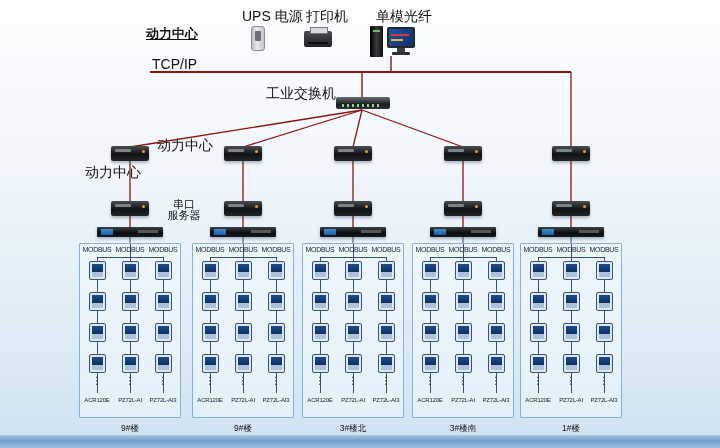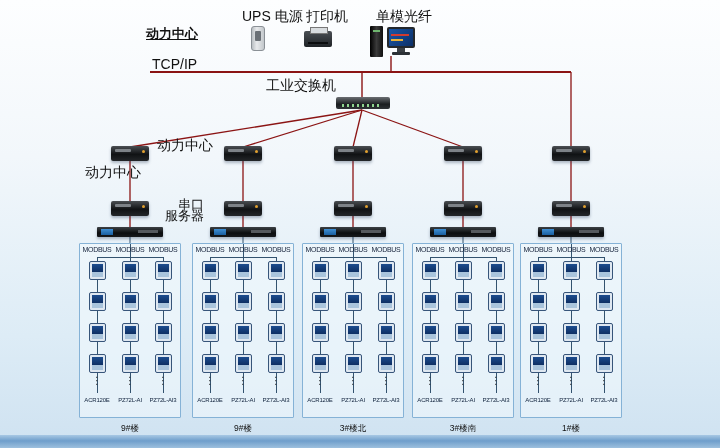--- a/index.html
+++ b/index.html
@@ -55,21 +55,21 @@
   .c1 .wire{top:0;height:149px;}
   .crossbar{position:absolute;left:17px;right:17px;top:13px;height:1px;background:#33536f;}
   .stack{position:absolute;top:17px;left:0;right:0;display:flex;flex-direction:column;gap:12px;align-items:center;z-index:1;}
   .meter{width:17px;height:19px;background:#dfe8f1;border:1px solid #37557a;border-radius:2px;position:relative;}
   .meter::before{content:"";position:absolute;left:2px;right:2px;top:2px;height:8px;background:linear-gradient(180deg,#1c4c8e,#0e2f63);}
   .meter::after{content:"";position:absolute;left:2px;right:2px;bottom:2px;height:5px;background:#a9c4dc;}
   .dots{position:absolute;top:132px;left:0;right:0;text-align:center;font-size:10px;line-height:10px;color:#333;z-index:1;}
   .model{position:absolute;top:153px;left:0;right:0;text-align:center;font-size:6px;letter-spacing:-.2px;color:#10223c;white-space:nowrap;z-index:1;}
   .branch-name{position:absolute;top:283px;left:0;width:102px;text-align:center;font-size:8.5px;color:#111;}
 
-  #serial-lbl{position:absolute;left:164px;top:199px;width:40px;text-align:right;font-size:13px;line-height:11px;color:#111;}
+  #serial-lbl{position:absolute;left:164px;top:199px;width:40px;text-align:center;font-size:11px;line-height:11px;color:#111;}
   #bottom-bar{position:absolute;left:0;right:0;bottom:0;height:13px;
     background:linear-gradient(180deg,#a8c8e4,#6f9ecb 45%,#9dc0de);}
 </style>
 </head>
 <body>
 
 <div id="canvas">
   <svg id="wires">
       <line x1="150" y1="72" x2="571" y2="72" stroke="#8b1414" stroke-width="2"></line>
       <line x1="391" y1="56" x2="391" y2="71" stroke="#8b1414" stroke-width="1.4"></line>
@@ -105,21 +105,21 @@
   <div id="ups"></div>
   <div id="printer"></div>
   <div id="tower"></div>
   <div id="monitor">
       <div class="screen"></div>
     </div>
   <div id="mon-stand"></div>
   <div id="mon-base"></div>
 
   <div class="lbl" style="left:152px;top:56px">TCP/IP</div>
-  <div class="lbl" style="left:266px;top:77px">工业交换机</div>
+  <div class="lbl" style="left:266px;top:85px">工业交换机</div>
   <div id="switch"></div>
 
   <div class="lbl" style="left:157px;top:137px">动力中心</div>
   <div class="lbl" style="left:85px;top:164px">动力中心</div>
   <div id="serial-lbl">
     <div>串口</div>
     <div>服务器</div>
   </div>
 
   <div id="branches">

